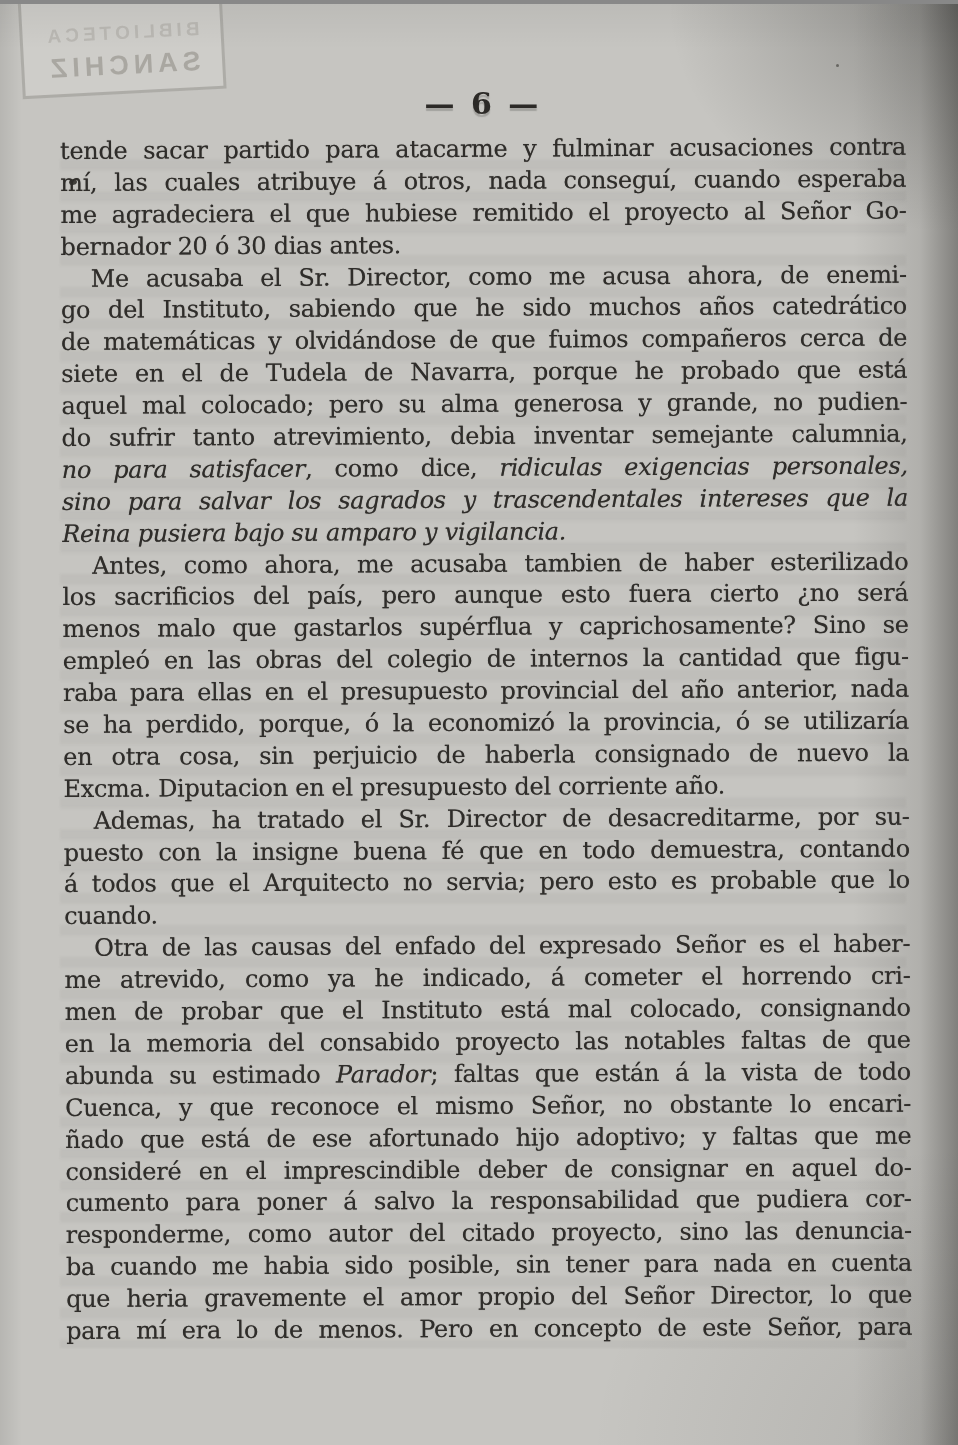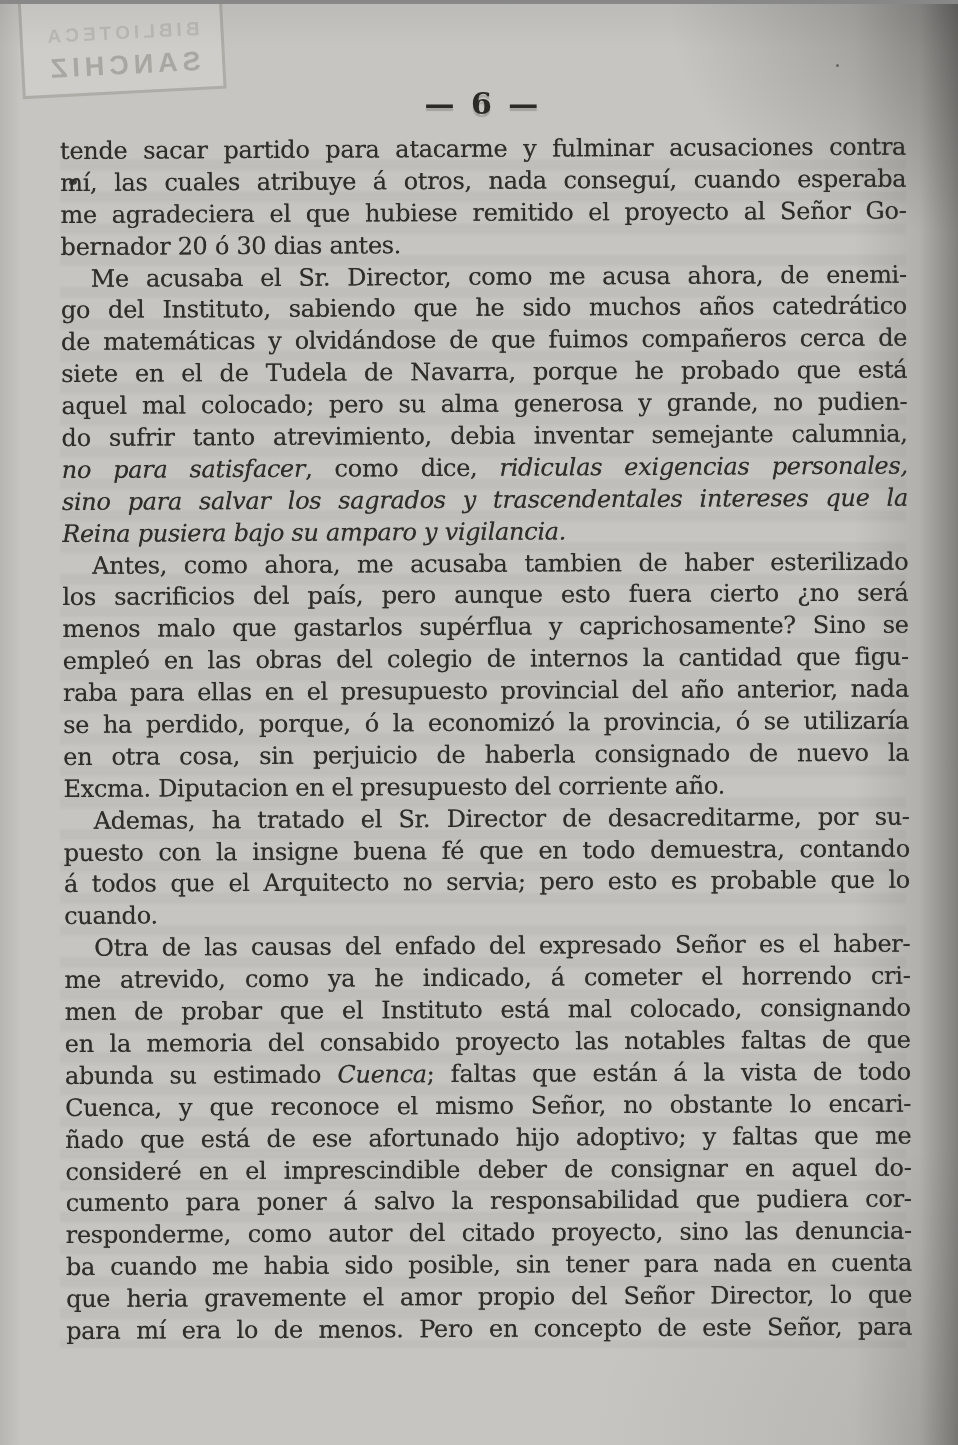--- a/index.html
+++ b/index.html
@@ -127,21 +127,21 @@
         <div class="line indent"><span class="rm">Ademas, ha tratado el Sr. Director de desacreditarme, por su-</span></div>
         <div class="line"><span class="rm">puesto con la insigne buena fé que en todo demuestra, contando</span></div>
         <div class="line"><span class="rm">á todos que el Arquitecto no servia; pero esto es probable que lo</span></div>
         <div class="line end"><span class="rm">cuando.</span></div>
       </div>
       <div>
         <div class="line indent"><span class="rm">Otra de las causas del enfado del expresado Señor es el haber-</span></div>
         <div class="line"><span class="rm">me atrevido, como ya he indicado, á cometer el horrendo cri-</span></div>
         <div class="line"><span class="rm">men de probar que el Instituto está mal colocado, consignando</span></div>
         <div class="line"><span class="rm">en la memoria del consabido proyecto las notables faltas de que</span></div>
-        <div class="line"><span class="rm">abunda su estimado </span><span class="it">Cuenca</span><span class="rm">; faltas que están á la vista de todo</span></div>
+        <div class="line"><span class="rm">abunda su estimado </span><span class="it">Parador</span><span class="rm">; faltas que están á la vista de todo</span></div>
         <div class="line"><span class="rm">Cuenca, y que reconoce el mismo Señor, no obstante lo encari-</span></div>
         <div class="line"><span class="rm">ñado que está de ese afortunado hijo adoptivo; y faltas que me</span></div>
         <div class="line"><span class="rm">consideré en el imprescindible deber de consignar en aquel do-</span></div>
         <div class="line"><span class="rm">cumento para poner á salvo la responsabilidad que pudiera cor-</span></div>
         <div class="line"><span class="rm">responderme, como autor del citado proyecto, sino las denuncia-</span></div>
         <div class="line"><span class="rm">ba cuando me habia sido posible, sin tener para nada en cuenta</span></div>
         <div class="line"><span class="rm">que heria gravemente el amor propio del Señor Director, lo que</span></div>
         <div class="line"><span class="rm">para mí era lo de menos. Pero en concepto de este Señor, para</span></div>
       </div>
     </div>

